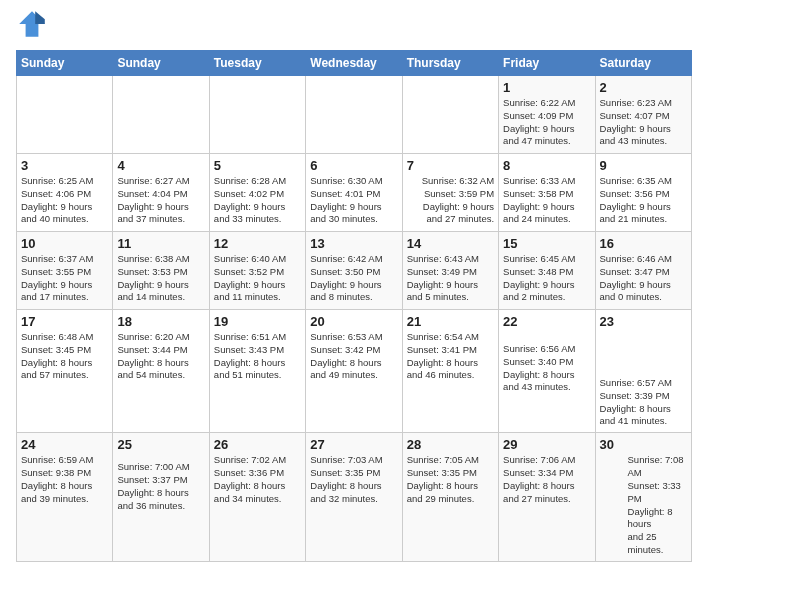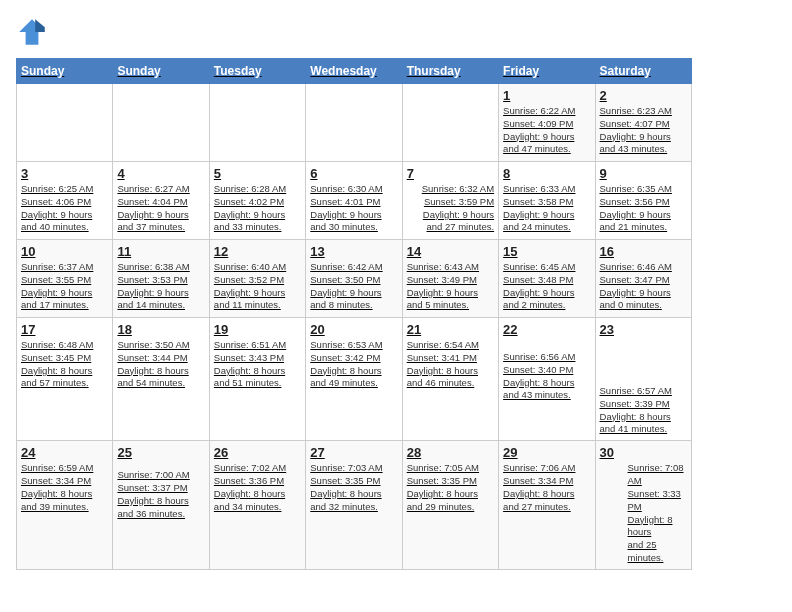--- a/index.html
+++ b/index.html
@@ -5,22 +5,21 @@
     * { margin: 0; padding: 0; box-sizing: border-box; }
     body {
       font-family: Arial, sans-serif;
       background: #fff;
       width: 792px;
       height: 612px;
       overflow: hidden;
     }
     .page {
       width: 708px;
-      padding: 16px 16px 8px 16px;
-      text-decoration: underline;
+      padding: 8px 16px 8px 16px;
     }
     .header {
       display: flex;
       justify-content: space-between;
       align-items: flex-start;
       margin-bottom: 10px;
     }
     .logo {
       display: flex;
       align-items: center;
@@ -261,21 +260,21 @@
         <tr>
           <td>
             <span class="day-num">17</span>
             <div class="day-info" style="white-space: pre-line;">Sunrise: 6:48 AM
 Sunset: 3:45 PM
 Daylight: 8 hours
 and 57 minutes.</div>
           </td>
           <td>
             <span class="day-num">18</span>
-            <div class="day-info" style="white-space: pre-line;">Sunrise: 3:50 AM
+            <div class="day-info" style="white-space: pre-line;">Sunrise: 6:20 AM
 Sunset: 3:44 PM
 Daylight: 8 hours
 and 54 minutes.</div>
           </td>
           <td>
             <span class="day-num">19</span>
             <div class="day-info" style="white-space: pre-line;">Sunrise: 6:51 AM
 Sunset: 3:43 PM
 Daylight: 8 hours
 and 51 minutes.</div>
@@ -306,21 +305,21 @@
             <div class="day-info" style="white-space: pre-line; margin-top: 48px;">Sunrise: 6:57 AM
 Sunset: 3:39 PM
 Daylight: 8 hours
 and 41 minutes.</div>
           </td>
         </tr>
         <tr>
           <td>
             <span class="day-num">24</span>
             <div class="day-info" style="white-space: pre-line;">Sunrise: 6:59 AM
-Sunset: 3:34 PM
+Sunset: 9:38 PM
 Daylight: 8 hours
 and 39 minutes.</div>
           </td>
           <td>
             <span class="day-num">25</span>
             <div class="day-info" style="white-space: pre-line; margin-top: 9px;">Sunrise: 7:00 AM
 Sunset: 3:37 PM
 Daylight: 8 hours
 and 36 minutes.</div>
           </td>

